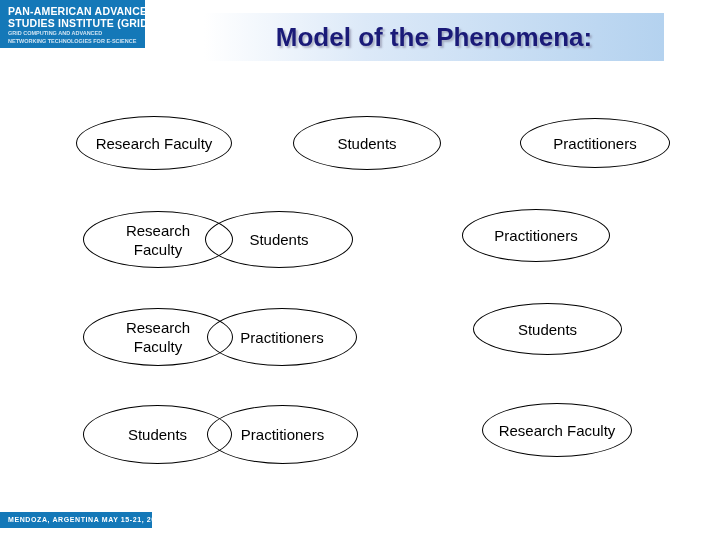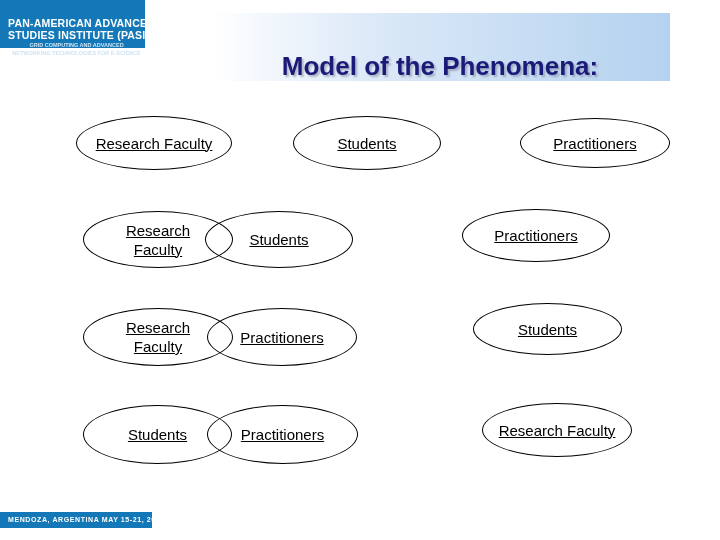--- a/index.html
+++ b/index.html
@@ -12,23 +12,22 @@
     font-family: "Liberation Sans", sans-serif;
   }
 
   
   .sidebar-header {
     position: absolute;
     left: 0; top: 0;
     width: 145px; height: 48px;
     background: #1478b8;
     color: #ffffff;
-    padding: 17px 0 0 8px;
+    padding: 5px 0 0 8px;
     box-sizing: border-box;
-    text-align: center;
   }
   .sidebar-title-line {
     font-size: 10.5px;
     font-weight: bold;
     letter-spacing: 0.2px;
     line-height: 12px;
     white-space: nowrap;
   }
   .sidebar-subtitle-line {
     font-size: 5.5px;
@@ -52,48 +51,47 @@
     letter-spacing: 0.6px;
     line-height: 16px;
     padding-left: 8px;
     box-sizing: border-box;
     white-space: nowrap;
   }
 
   
   .title-banner {
     position: absolute;
-    left: 210px; top: 13px;
-    width: 460px; height: 68px;
+    left: 204px; top: 13px;
+    width: 460px; height: 48px;
     background: linear-gradient(to right, rgba(255,255,255,0) 0%, #dce9f8 35%, #b4d2ef 100%);
     display: flex;
     flex-direction: column;
     align-items: center;
-    justify-content: flex-end;
+    justify-content: center;
   }
   .title-line {
     font-size: 26px;
     font-weight: bold;
     color: #1a1a78;
     line-height: 30px;
     text-shadow: 2px 2px 2px rgba(130,130,155,0.55);
     white-space: nowrap;
   }
 
   
   .ellipse {
     position: absolute;
     border: 1px solid #000000;
     border-radius: 50%;
     background: transparent;
     display: flex;
     align-items: center;
     justify-content: center;
     box-sizing: border-box;
-    text-decoration: underline;
   }
   .ellipse-label {
     font-size: 15px;
     color: #000000;
     text-align: center;
     white-space: pre-line;
     line-height: 19px;
   }
 
   
@@ -113,21 +111,21 @@
   .e-r4b { left: 207px; top: 405px; width: 151px; height: 59px; }
   .e-r4c { left: 482px; top: 403px; width: 150px; height: 54px; }
 </style>
 </head>
 <body>
 
 <div class="slide">
 
   <div class="sidebar-header">
     <div class="sidebar-title-line">PAN-AMERICAN ADVANCED</div>
-    <div class="sidebar-title-line">STUDIES INSTITUTE (PASI)</div>
+    <div class="sidebar-title-line">STUDIES INSTITUTE (GRID)</div>
     <div class="sidebar-subtitle-line">GRID COMPUTING AND ADVANCED</div>
     <div class="sidebar-subtitle-line">NETWORKING TECHNOLOGIES FOR E-SCIENCE</div>
   </div>
 
   <div class="title-banner">
     <div class="title-line">Model of the Phenomena:</div>
   </div>
 
   <div class="ellipse e-r1a">
     <span class="ellipse-label">Research Faculty</span>

